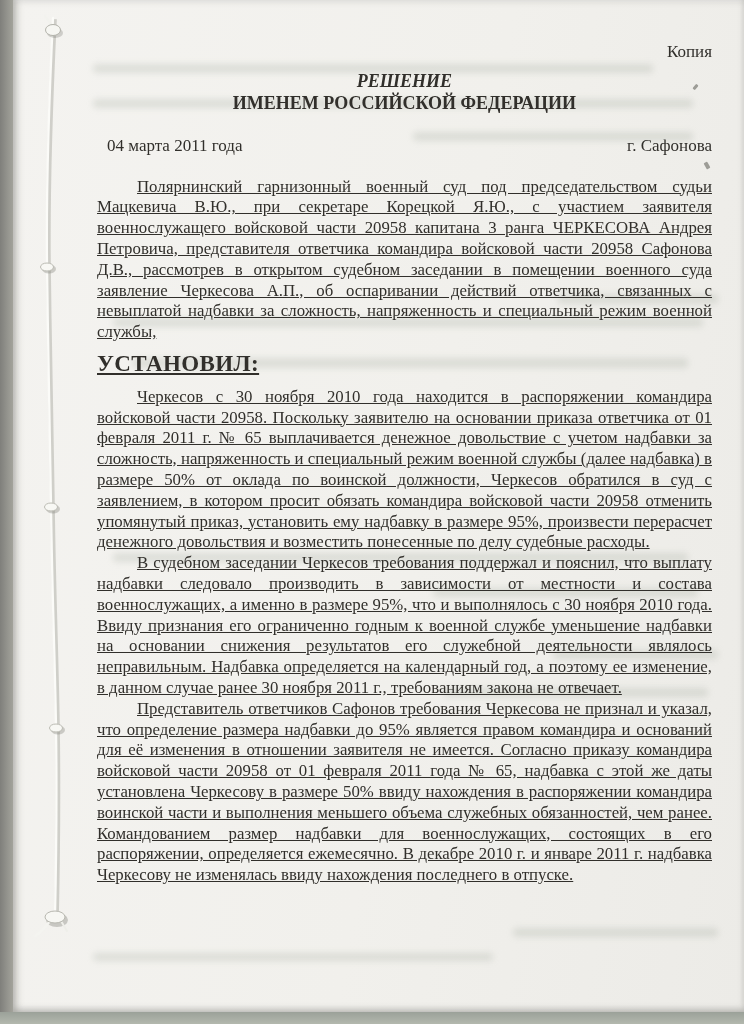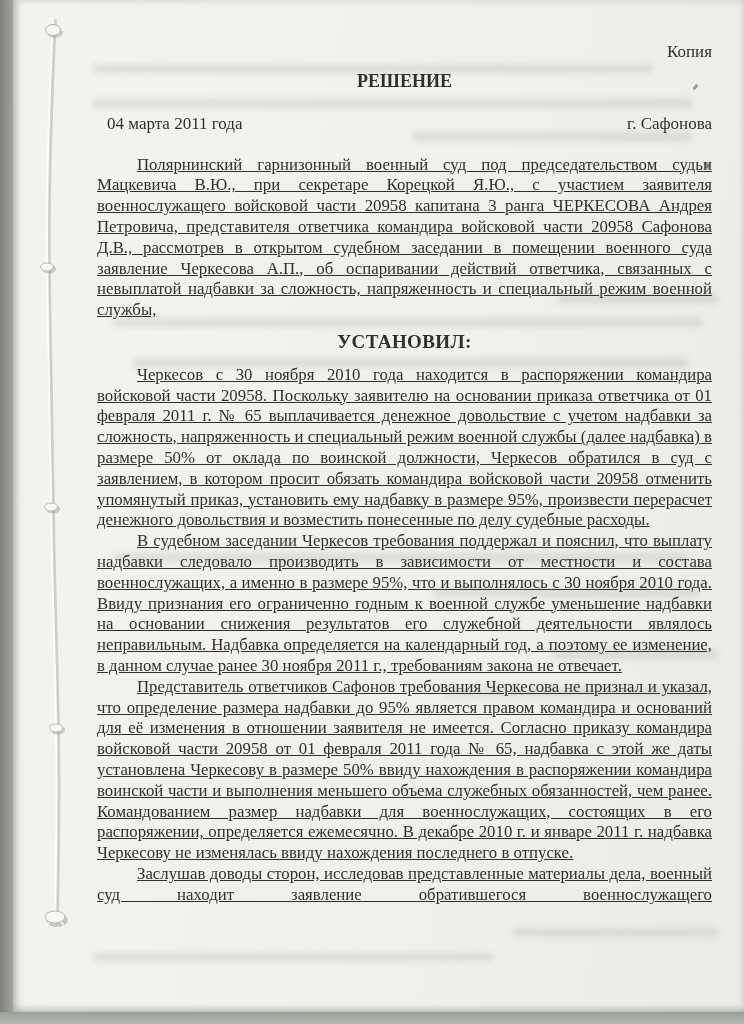--- a/index.html
+++ b/index.html
@@ -16,25 +16,25 @@
     position:absolute;left:13px;top:0;right:0;bottom:11px;
     background:linear-gradient(100deg,#f4f3f0 0%,#f1f0ec 55%,#ecebe7 100%);
     box-shadow:inset 4px 0 7px rgba(95,95,90,.30), inset 0 -4px 6px rgba(95,95,90,.28), inset 0 2px 2px rgba(255,255,255,.5);
   }
   .content{
     position:absolute;left:84px;right:32px;top:0;
     color:#312f2b;font-size:16.8px;line-height:20.8px;
   }
   .copy-label{ text-align:right;margin-top:42px;font-size:17px;}
   .title{ text-align:center;font-weight:bold;font-size:18px;line-height:22px;}
-  .title.first{margin-top:7px;}
+  .title.first{margin-top:7px;font-style:italic;}
   .meta-row{display:flex;justify-content:space-between;margin-top:22px;padding-left:10px;font-size:17px;}
   p.para{margin:0;text-align:justify;text-indent:40px;text-decoration:underline;}
   p.para.intro{margin-top:20px;}
-  h2.section{ text-align:center;font-size:19px;font-weight:bold;margin:11px 0 12px;letter-spacing:.4px;}
+  h2.section{ text-align:left;font-size:23px;font-weight:bold;margin:11px 0 12px;letter-spacing:.4px;text-decoration:underline;}
   p.para.cutoff{text-align-last:justify;}
   
   .bleed{position:absolute;border-radius:4px;background:rgba(146,155,143,.22);filter:blur(3px);}
   .speck{position:absolute;background:rgba(75,75,68,.5);border-radius:1px;}
   .thread{position:absolute;left:0;top:0;pointer-events:none;}
 </style>
 </head>
 <body>
 
 <div class="scan">
@@ -51,30 +51,30 @@
     <div class="bleed" style="left:540px;top:650px;width:165px;height:9px;"></div>
     <div class="bleed" style="left:430px;top:688px;width:265px;height:9px;"></div>
     <div class="bleed" style="left:500px;top:928px;width:205px;height:9px;"></div>
     <div class="bleed" style="left:80px;top:953px;width:400px;height:8px;"></div>
     <div class="speck" style="left:681px;top:84px;width:3px;height:6px;transform:rotate(40deg);"></div>
     <div class="speck" style="left:692px;top:162px;width:4px;height:7px;transform:rotate(-30deg);"></div>
 
     <div class="content">
       <div class="copy-label">Копия</div>
       <div class="title first">РЕШЕНИЕ</div>
+      <div class="title">ИМЕНЕМ РОССИЙСКОЙ ФЕДЕРАЦИИ</div>
       <div class="meta-row">
         <span>04 марта 2011 года</span>
         <span>г. Сафонова</span>
       </div>
       <p class="para intro">Полярнинский гарнизонный военный суд под председательством судьи Мацкевича В.Ю., при секретаре Корецкой Я.Ю., с участием заявителя военнослужащего войсковой части 20958 капитана 3 ранга ЧЕРКЕСОВА Андрея Петровича, представителя ответчика командира войсковой части 20958 Сафонова Д.В., рассмотрев в открытом судебном заседании в помещении военного суда заявление Черкесова А.П., об оспаривании действий ответчика, связанных с невыплатой надбавки за сложность, напряженность и специальный режим военной службы,</p>
       <h2 class="section">УСТАНОВИЛ:</h2>
       <p class="para">Черкесов с 30 ноября 2010 года находится в распоряжении командира войсковой части 20958. Поскольку заявителю на основании приказа ответчика от 01 февраля 2011 г. № 65 выплачивается денежное довольствие с учетом надбавки за сложность, напряженность и специальный режим военной службы (далее надбавка) в размере 50% от оклада по воинской должности, Черкесов обратился в суд с заявлением, в котором просит обязать командира войсковой части 20958 отменить упомянутый приказ, установить ему надбавку в размере 95%, произвести перерасчет денежного довольствия и возместить понесенные по делу судебные расходы.</p>
       <p class="para">В судебном заседании Черкесов требования поддержал и пояснил, что выплату надбавки следовало производить в зависимости от местности и состава военнослужащих, а именно в размере 95%, что и выполнялось с 30 ноября 2010 года. Ввиду признания его ограниченно годным к военной службе уменьшение надбавки на основании снижения результатов его служебной деятельности являлось неправильным. Надбавка определяется на календарный год, а поэтому ее изменение, в данном случае ранее 30 ноября 2011 г., требованиям закона не отвечает.</p>
       <p class="para">Представитель ответчиков Сафонов требования Черкесова не признал и указал, что определение размера надбавки до 95% является правом командира и оснований для её изменения в отношении заявителя не имеется. Согласно приказу командира войсковой части 20958 от 01 февраля 2011 года № 65, надбавка с этой же даты установлена Черкесову в размере 50% ввиду нахождения в распоряжении командира воинской части и выполнения меньшего объема служебных обязанностей, чем ранее. Командованием размер надбавки для военнослужащих, состоящих в его распоряжении, определяется ежемесячно. В декабре 2010 г. и январе 2011 г. надбавка Черкесову не изменялась ввиду нахождения последнего в отпуске.</p>
-      <p class="para cutoff">Заслушав доводы сторон, исследовав представленные материалы дела, военный суд находит заявление обратившегося военнослужащего</p>
     </div>
   </div>
 
   <svg class="thread" width="120" height="1024" viewBox="0 0 120 1024">
 
     <path d="M53 18 C50 80 46 180 47 266 C48 350 50 440 51 506 C52 590 55 660 56 727 C57 800 56 870 55 916" fill="none" stroke="#a3a39b" stroke-width="4.5" opacity="0.45" transform="translate(1.6,1.2)"></path>
 
     <path d="M53 18 C50 80 46 180 47 266 C48 350 50 440 51 506 C52 590 55 660 56 727 C57 800 56 870 55 916" fill="none" stroke="#fbfbf8" stroke-width="2.3" stroke-linecap="round"></path>
 
     <ellipse cx="55" cy="33" rx="8" ry="5" fill="rgba(120,120,112,.30)"></ellipse>

